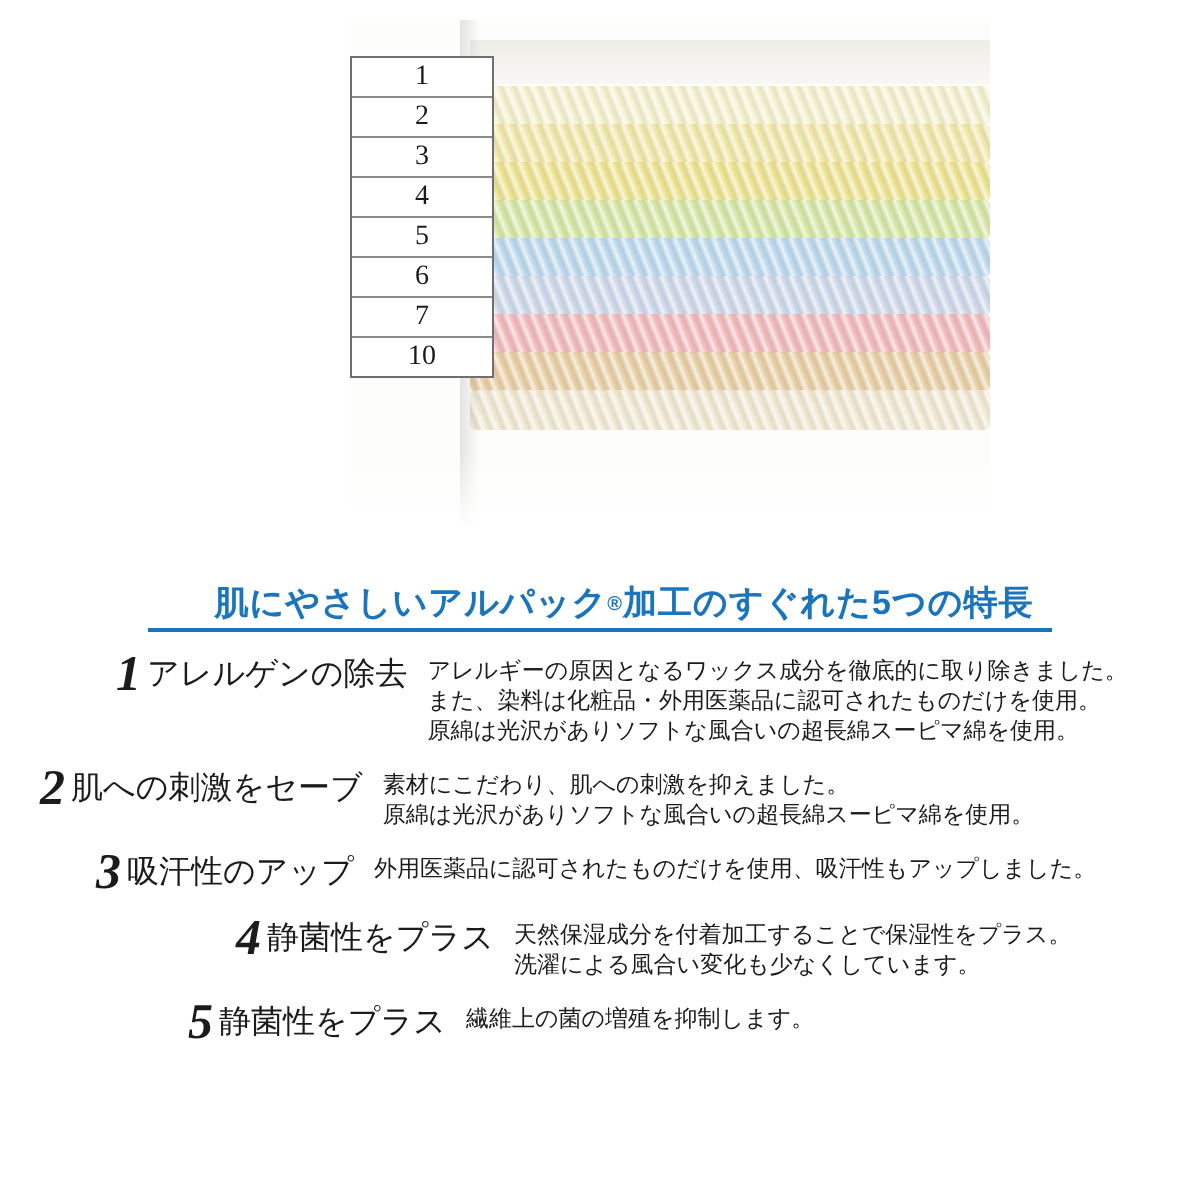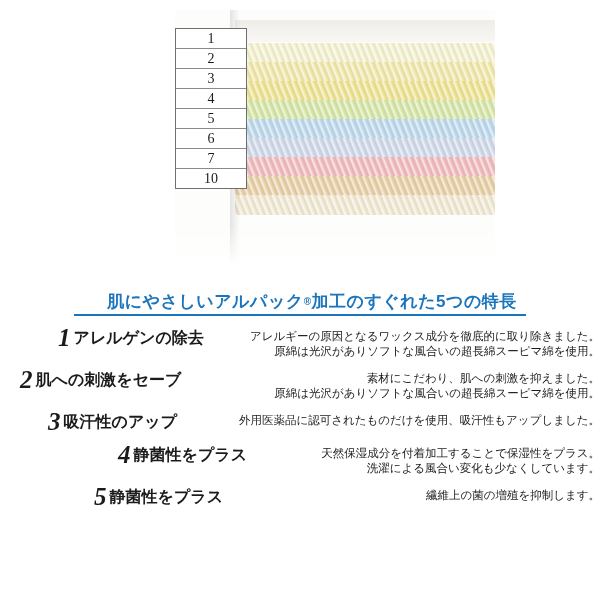--- a/index.html
+++ b/index.html
@@ -149,34 +149,33 @@
     font-style: italic;
     font-weight: bold;
     font-size: 25px;
     line-height: 24px;
     color: #1b1b1b;
     flex: 0 0 auto;
     padding-right: 3px;
   }
   .ftitle {
     font-size: 16px;
-    font-weight: bold;
+    font-weight: normal;
     color: #1b1b1b;
     line-height: 24px;
     white-space: nowrap;
     flex: 0 0 auto;
     padding-right: 10px;
   }
   .fbody {
     font-size: 11.5px;
     line-height: 15px;
     color: #1b1b1b;
     padding-top: 3px;
     flex: 1 1 auto;
-    text-align: right;
   }
   .fbody div { white-space: nowrap; }
 
   
   .f1 { padding-left: 58px; }
   .f2 { padding-left: 20px; }
   .f3 { padding-left: 48px; }
   .f4 { padding-left: 118px; }
   .f5 { padding-left: 94px; }
 </style>
@@ -218,20 +217,21 @@
 </div>
 <div class="heading-rule"></div>
 
 <div class="features">
 
   <div class="feature f1">
     <div class="fnum">1</div>
     <div class="ftitle">アレルゲンの除去</div>
     <div class="fbody">
       <div>アレルギーの原因となるワックス成分を徹底的に取り除きました。</div>
+      <div>また、染料は化粧品・外用医薬品に認可されたものだけを使用。</div>
       <div>原綿は光沢がありソフトな風合いの超長綿スーピマ綿を使用。</div>
     </div>
   </div>
 
   <div class="feature f2">
     <div class="fnum">2</div>
     <div class="ftitle">肌への刺激をセーブ</div>
     <div class="fbody">
       <div>素材にこだわり、肌への刺激を抑えました。</div>
       <div>原綿は光沢がありソフトな風合いの超長綿スーピマ綿を使用。</div>

